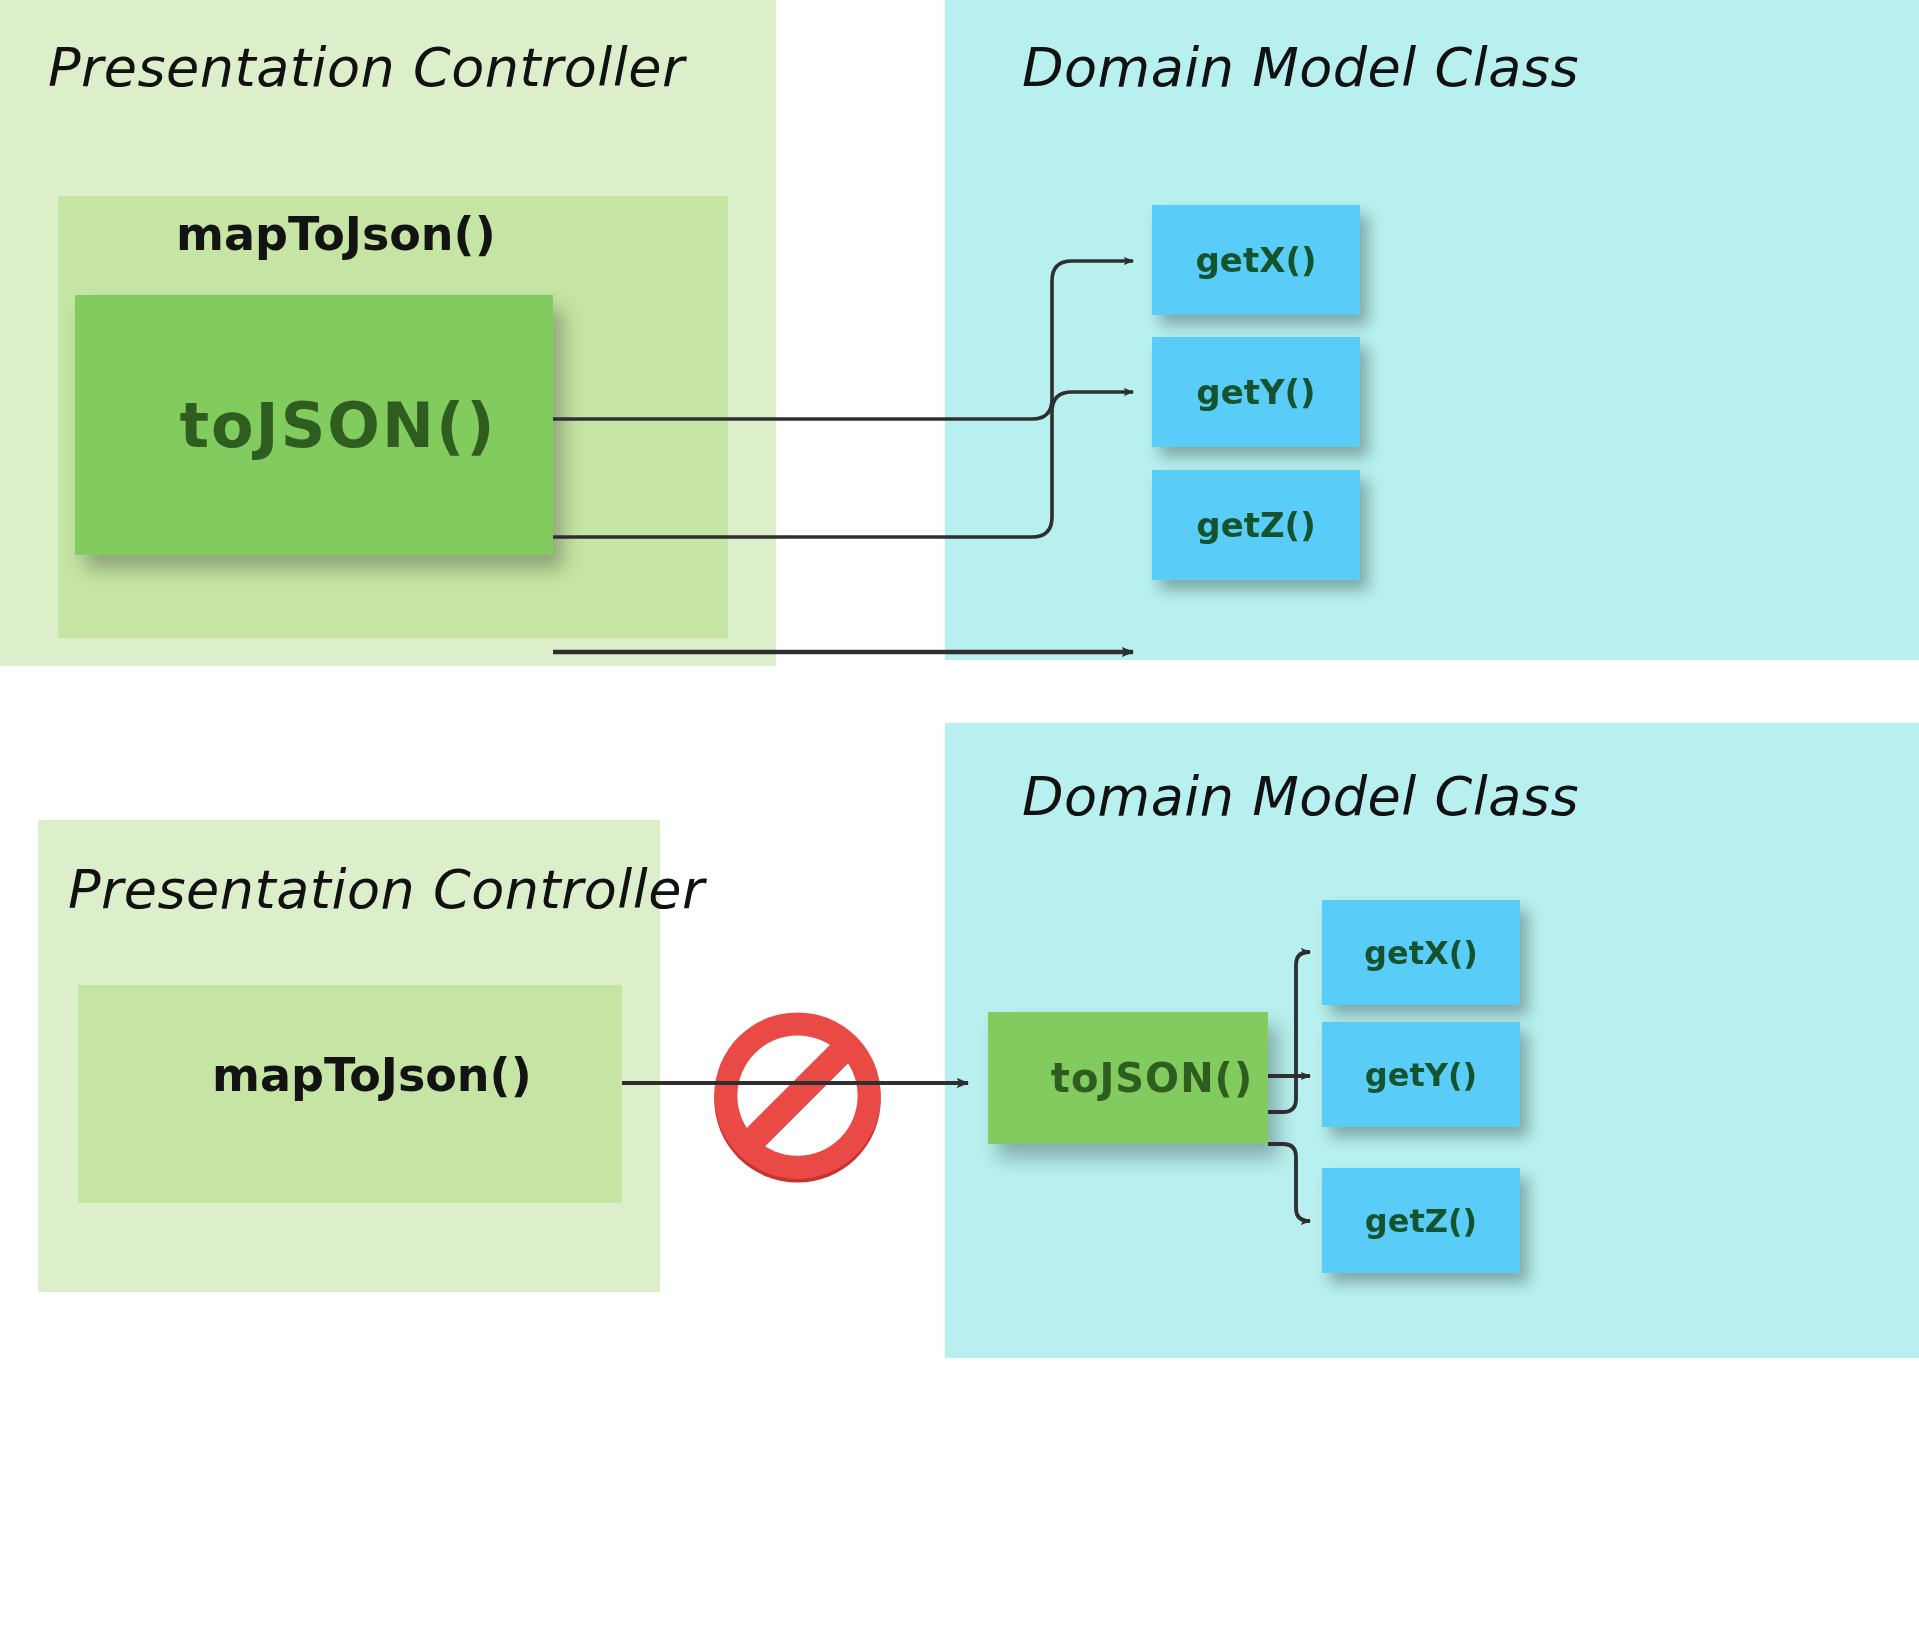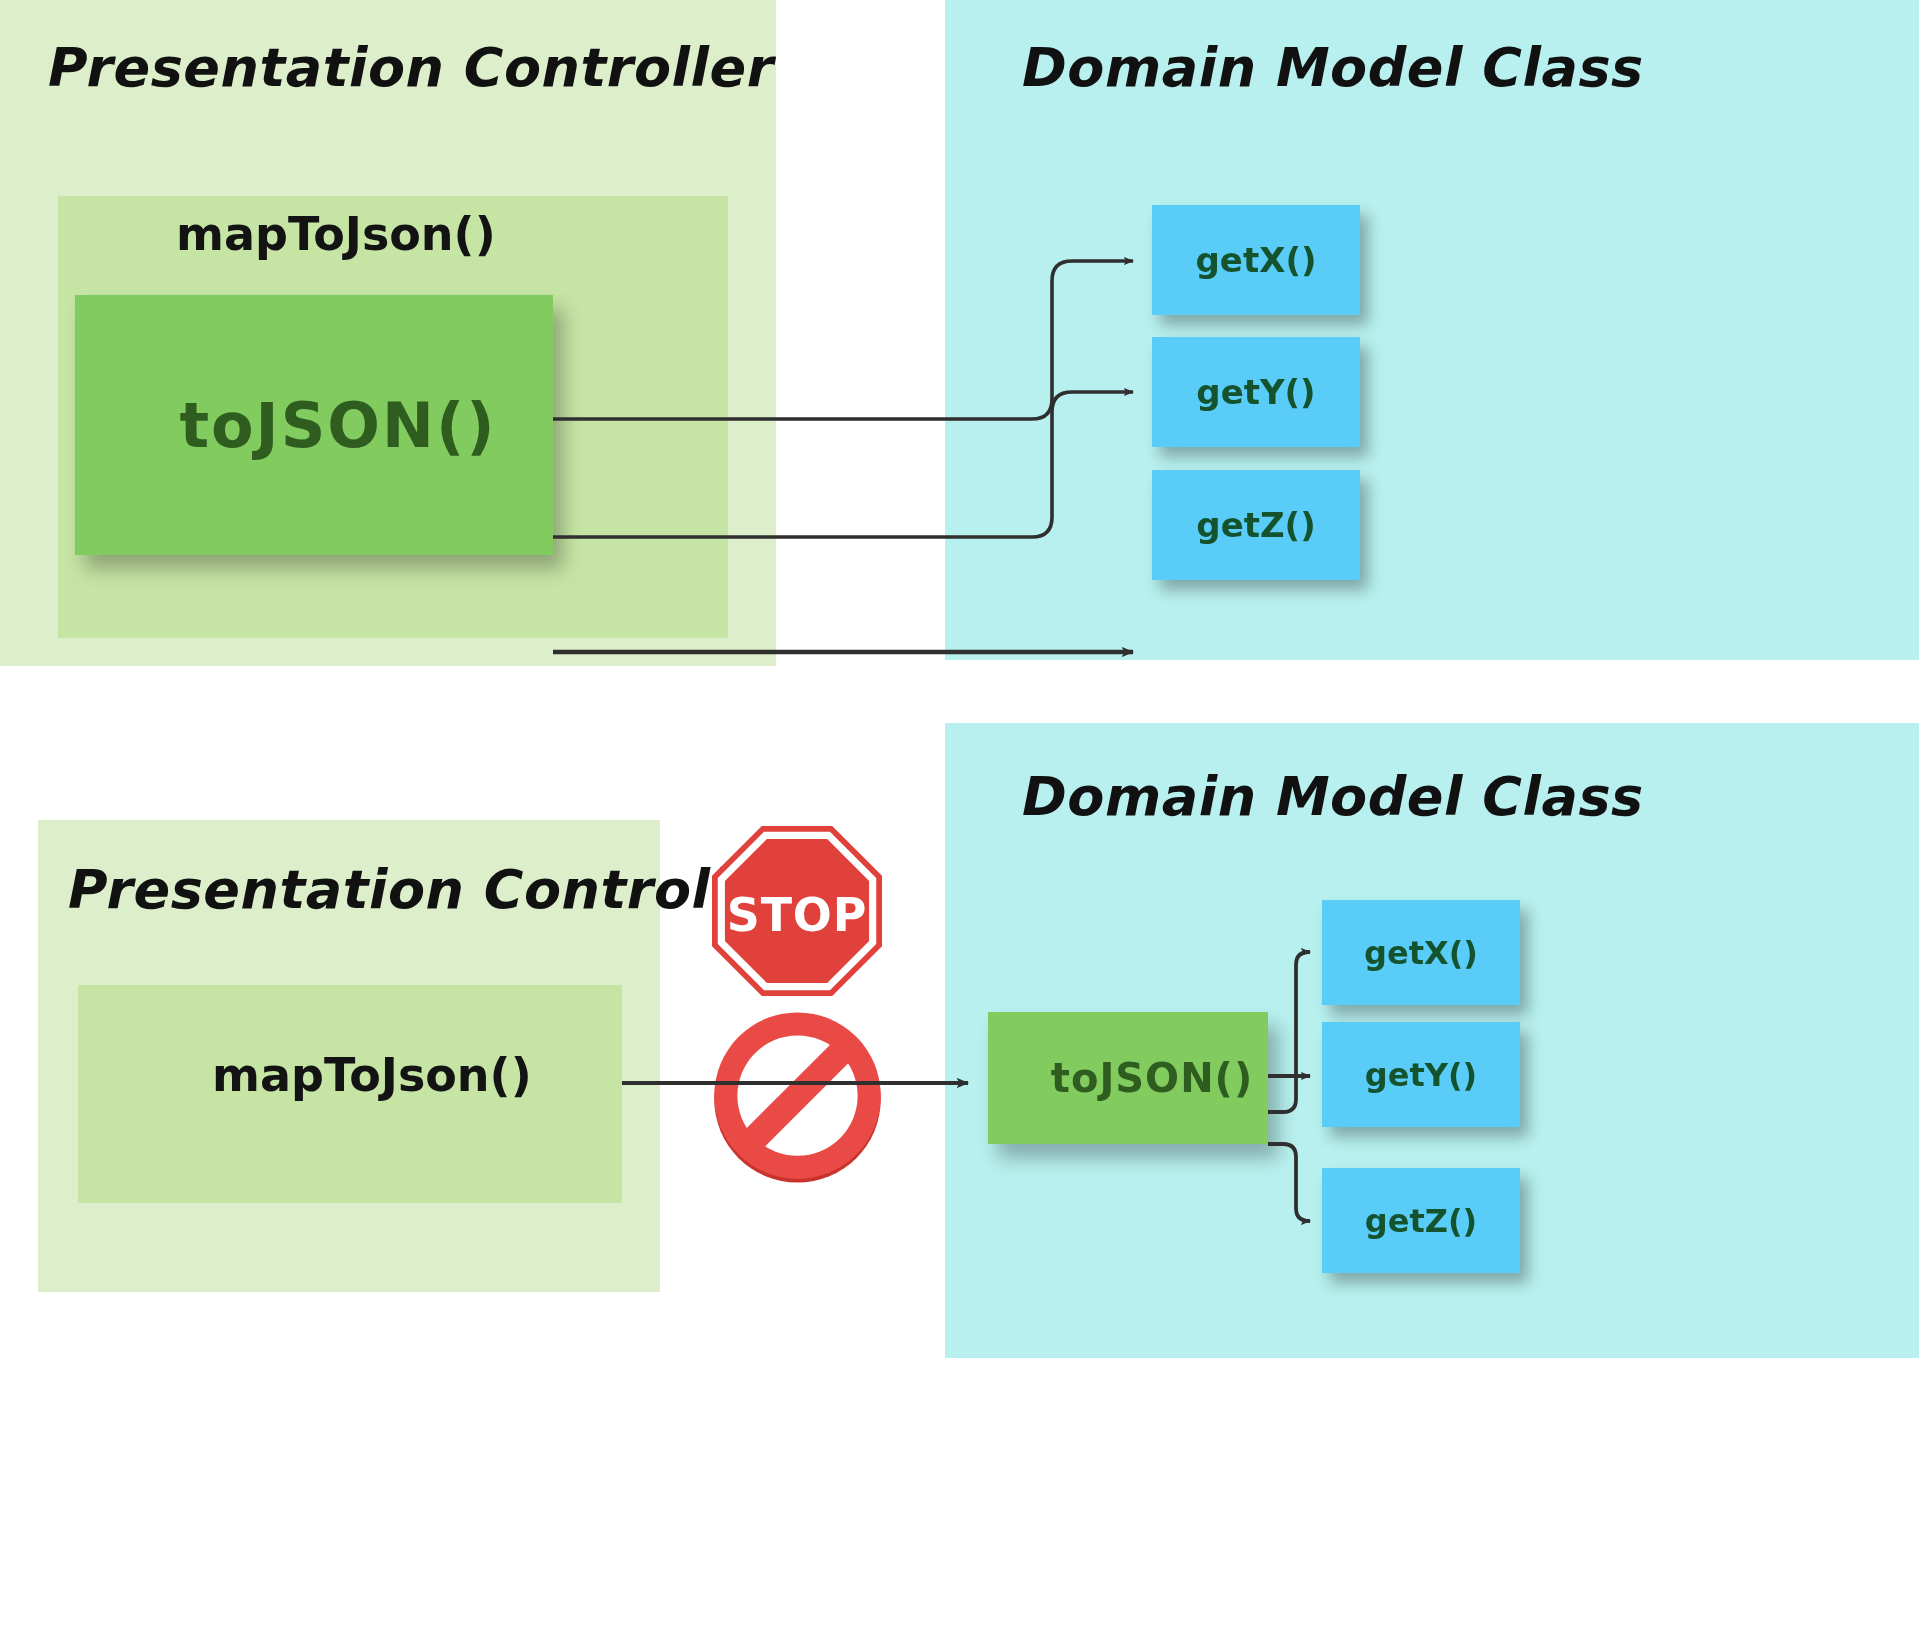--- a/index.html
+++ b/index.html
@@ -12,21 +12,21 @@
 
   
   .panel{position:absolute;}
   .green-outer{background:#dcefca;}
   .green-mid{background:#c6e5a4;}
   .cyan{background:#b7f0ee;}
 
   
   .handwriting{
     font-family:"DejaVu Sans","Liberation Sans",sans-serif;
-    font-style:italic;font-weight:700;color:#111111;
+    font-style:italic;font-weight:400;color:#111111;
     letter-spacing:.5px;white-space:nowrap;
   }
   .title{font-size:54px;}
   .label{
     font-family:"DejaVu Sans","Liberation Sans",sans-serif;
     font-weight:700;color:#131313;white-space:nowrap;
   }
 
   
   .tojson-card{
@@ -110,27 +110,20 @@
   </div>
 
   <div class="sticky" style="left:1322px;top:1022px;width:198px;height:105px;">
     <span class="label" style="font-size:32px;">getY()</span>
   </div>
 
   <div class="sticky" style="left:1322px;top:1168px;width:198px;height:105px;">
     <span class="label" style="font-size:32px;">getZ()</span>
   </div>
 
-  <div class="sign" style="left:712px;top:826px;width:170px;height:170px;">
-    <svg width="170" height="170" viewBox="0 0 100 100">
-      <polygon points="29.3,0 70.7,0 100,29.3 100,70.7 70.7,100 29.3,100 0,70.7 0,29.3" fill="#e0413a"></polygon>
-      <polygon points="31.5,5.5 68.5,5.5 94.5,31.5 94.5,68.5 68.5,94.5 31.5,94.5 5.5,68.5 5.5,31.5" fill="none" stroke="#ffffff" stroke-width="4.2"></polygon>
-      <text x="50" y="62" text-anchor="middle" fill="#ffffff" font-family="DejaVu Sans, sans-serif" font-weight="700" font-size="27" letter-spacing="0.5">STOP</text>
-    </svg>
-  </div>
 
   <div class="sign" style="left:705px;top:1005px;width:185px;height:185px;">
     <svg width="185" height="185" viewBox="0 0 100 100">
       <circle cx="50" cy="51" r="45" fill="#c9332c"></circle>
       <circle cx="50" cy="49" r="45" fill="#ea4a45"></circle>
       <circle cx="50" cy="49" r="32.5" fill="#ffffff"></circle>
       <rect x="43" y="9" width="14" height="80" rx="0" fill="#ea4a45" transform="rotate(45 50 49)"></rect>
     </svg>
   </div>
 

